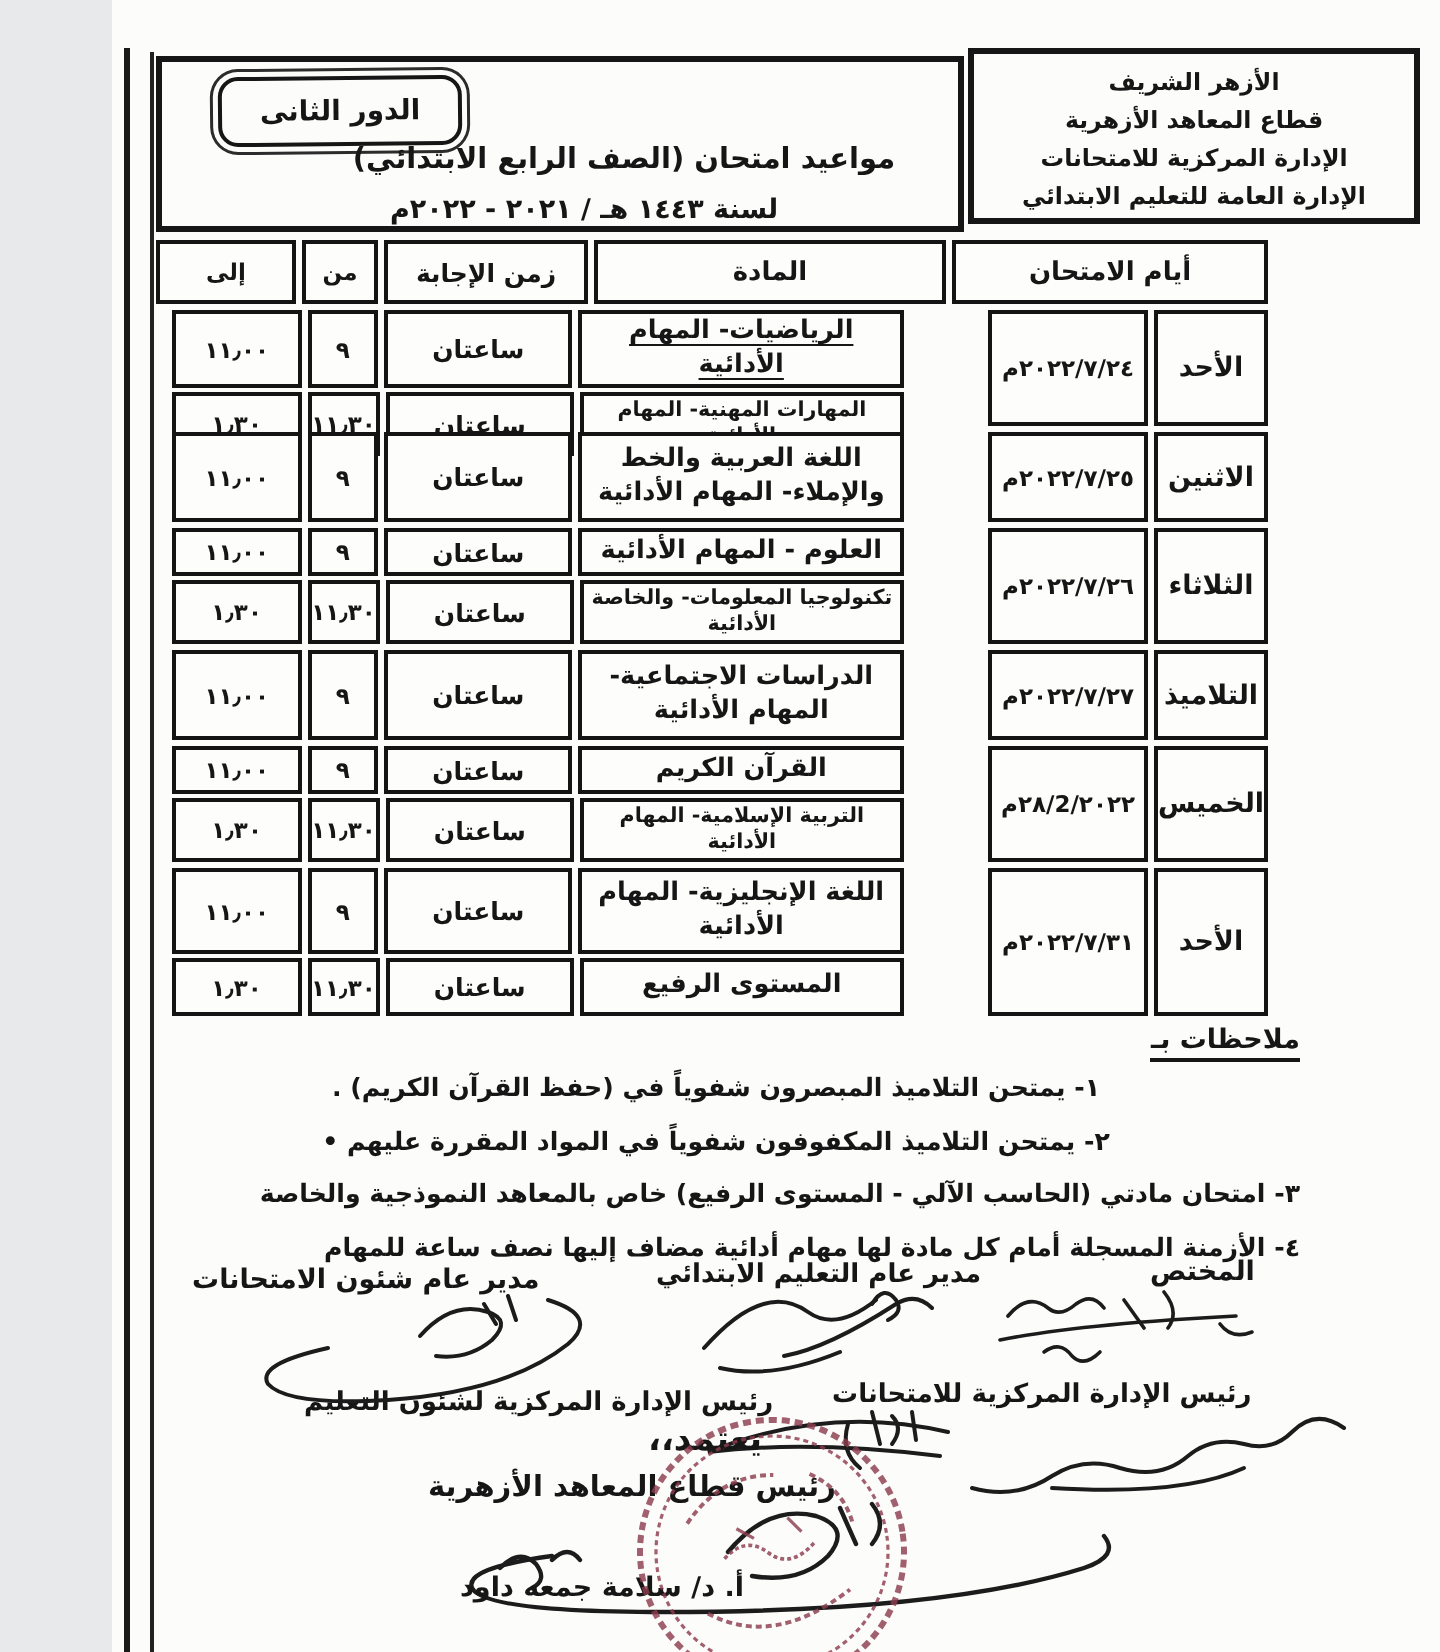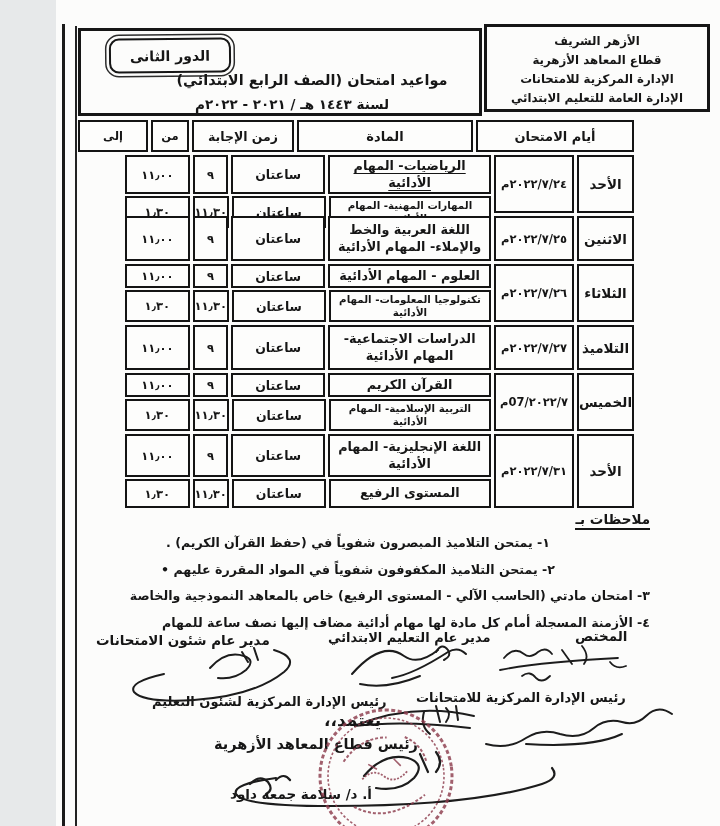--- a/index.html
+++ b/index.html
@@ -28,21 +28,21 @@
 
   
   .tbl{position:absolute;left:22px;top:120px;width:556px;display:flex;flex-direction:column;gap:3px;direction:rtl;}
   .trow{display:flex;gap:3px;}
   .cell{border:2.2px solid #141414;background:#fdfdfc;box-sizing:border-box;
         display:flex;align-items:center;justify-content:center;text-align:center;
         font-weight:700;direction:rtl;}
   .hd{font-size:13px;height:32px;}
   .c-days{width:158px;}
   .c-day{width:57px;font-size:13.5px;}
-  .c-date{width:80px;font-size:11.5px;}
+  .c-date{width:80px;font-size:11.5px;margin-left:39px;}
   .c-subj{width:176px;}
   .c-dur{width:102px;font-size:12.5px;}
   .c-from{width:38px;font-size:11.5px;}
   .c-to{width:70px;font-size:11.5px;}
   .subgroup{width:366px;display:flex;flex-direction:column;gap:2px;}
   .subrow{display:flex;gap:3px;flex:1;}
   .subrow .c-subj{width:176px;}
   .subj-main{font-size:12.8px;line-height:1.3;padding:1px 3px;}
   .subj-small{font-size:10.3px;line-height:1.25;padding:1px 2px;}
   .u{text-decoration:underline;text-underline-offset:3px;}
@@ -130,21 +130,21 @@
         <div class="cell c-day">الثلاثاء</div>
         <div class="cell c-date">٢٠٢٢/٧/٢٦م</div>
         <div class="subgroup">
           <div class="subrow">
             <div class="cell c-subj subj-main">العلوم - المهام الأدائية</div>
             <div class="cell c-dur">ساعتان</div>
             <div class="cell c-from">٩</div>
             <div class="cell c-to">١١٫٠٠</div>
           </div>
           <div class="subrow">
-            <div class="cell c-subj subj-small">تكنولوجيا المعلومات- المهام الأدائية</div>
+            <div class="cell c-subj subj-small">تكنولوجيا المعلومات- والخاصة الأدائية</div>
             <div class="cell c-dur">ساعتان</div>
             <div class="cell c-from">١١٫٣٠</div>
             <div class="cell c-to">١٫٣٠</div>
           </div>
         </div>
       </div>
 
       <div class="trow r4">
         <div class="cell c-day">التلاميذ</div>
         <div class="cell c-date">٢٠٢٢/٧/٢٧م</div>
@@ -153,21 +153,21 @@
             <div class="cell c-subj subj-main">الدراسات الاجتماعية- المهام الأدائية</div>
             <div class="cell c-dur">ساعتان</div>
             <div class="cell c-from">٩</div>
             <div class="cell c-to">١١٫٠٠</div>
           </div>
         </div>
       </div>
 
       <div class="trow r5">
         <div class="cell c-day">الخميس</div>
-        <div class="cell c-date">٢٠٢٢/٧/07م</div>
+        <div class="cell c-date">٢٠٢٢/2/٢٨م</div>
         <div class="subgroup">
           <div class="subrow">
             <div class="cell c-subj subj-main">القرآن الكريم</div>
             <div class="cell c-dur">ساعتان</div>
             <div class="cell c-from">٩</div>
             <div class="cell c-to">١١٫٠٠</div>
           </div>
           <div class="subrow">
             <div class="cell c-subj subj-small">التربية الإسلامية- المهام الأدائية</div>
             <div class="cell c-dur">ساعتان</div>

